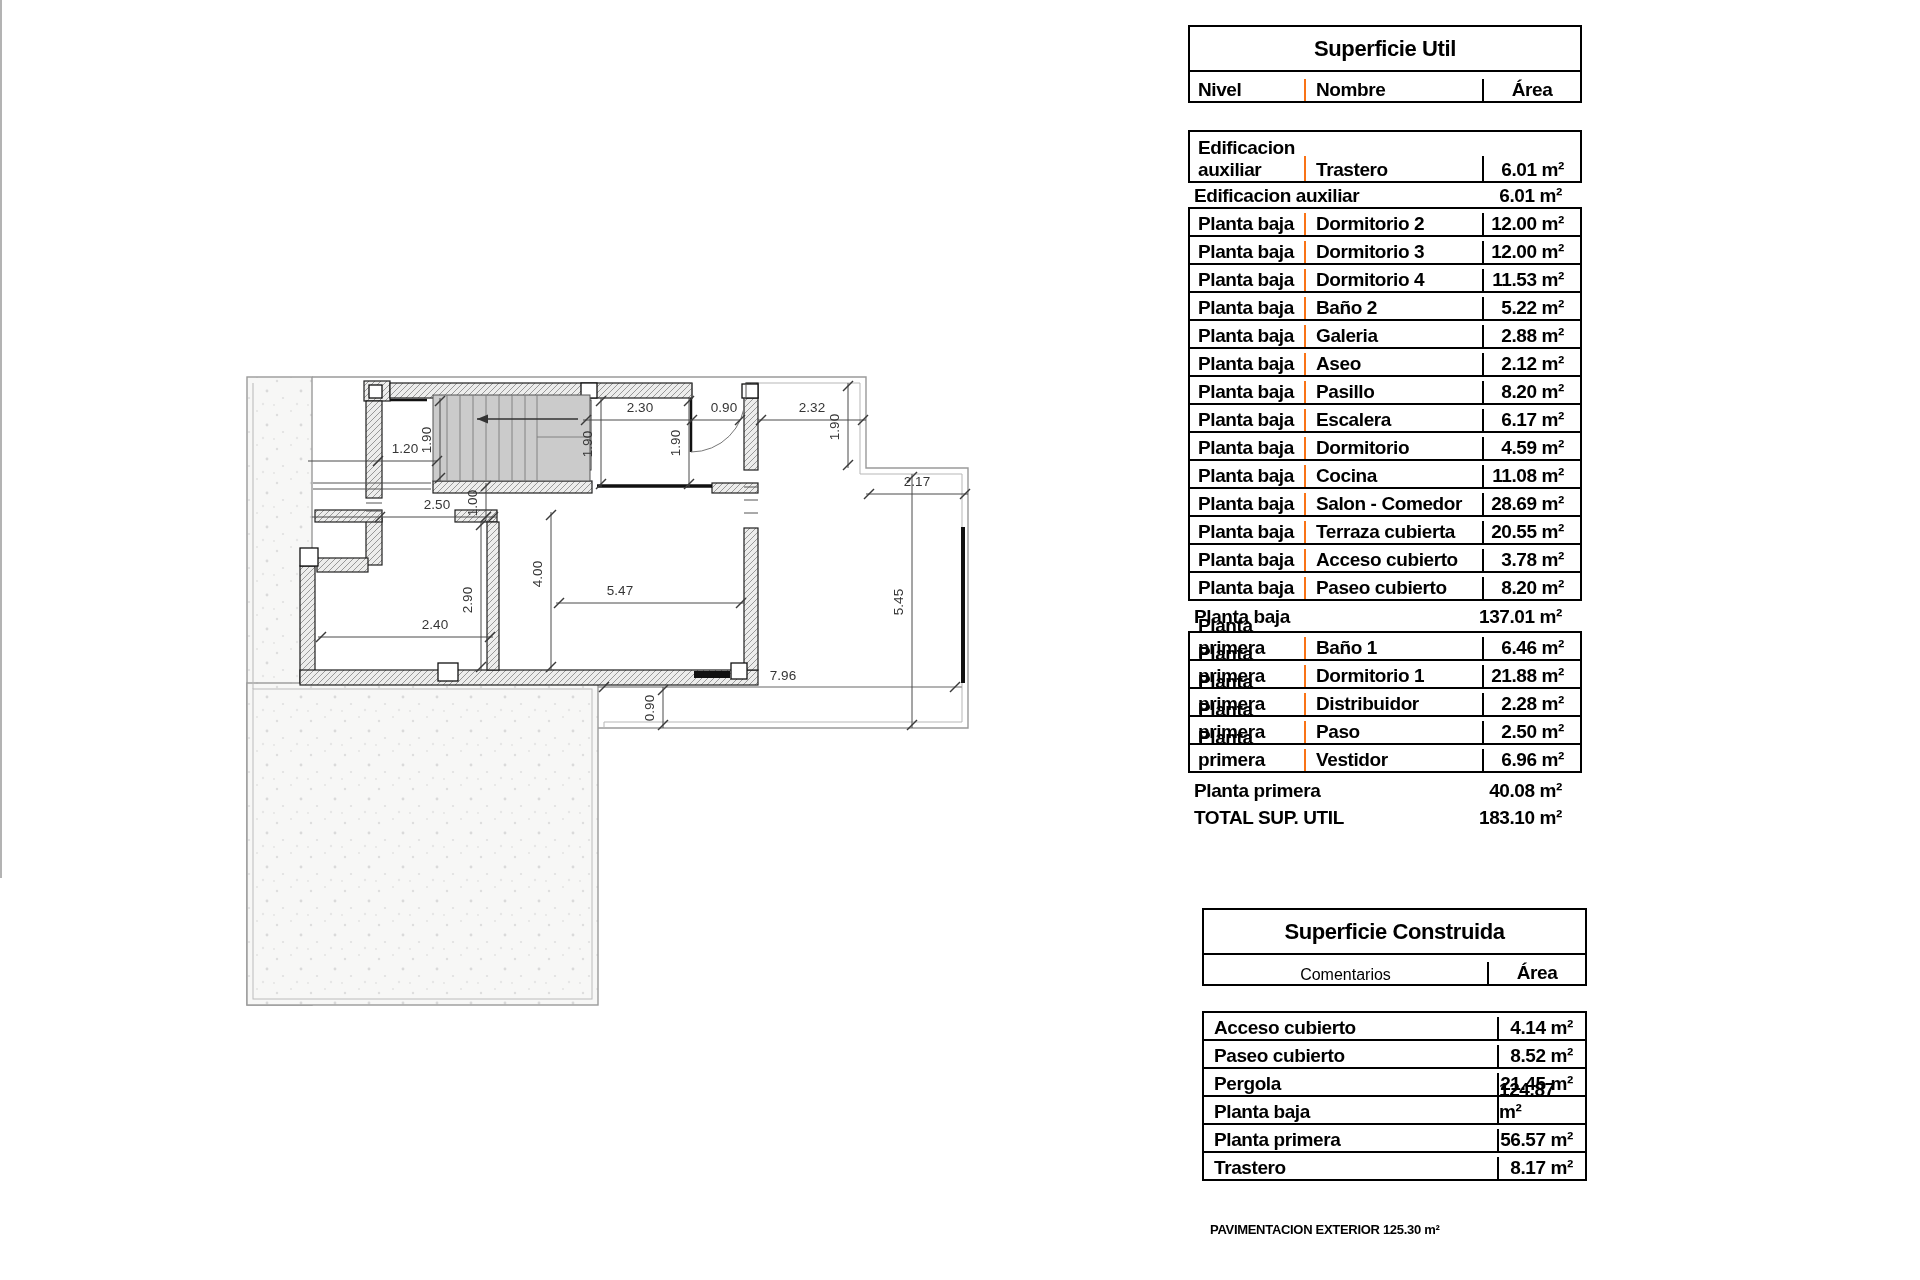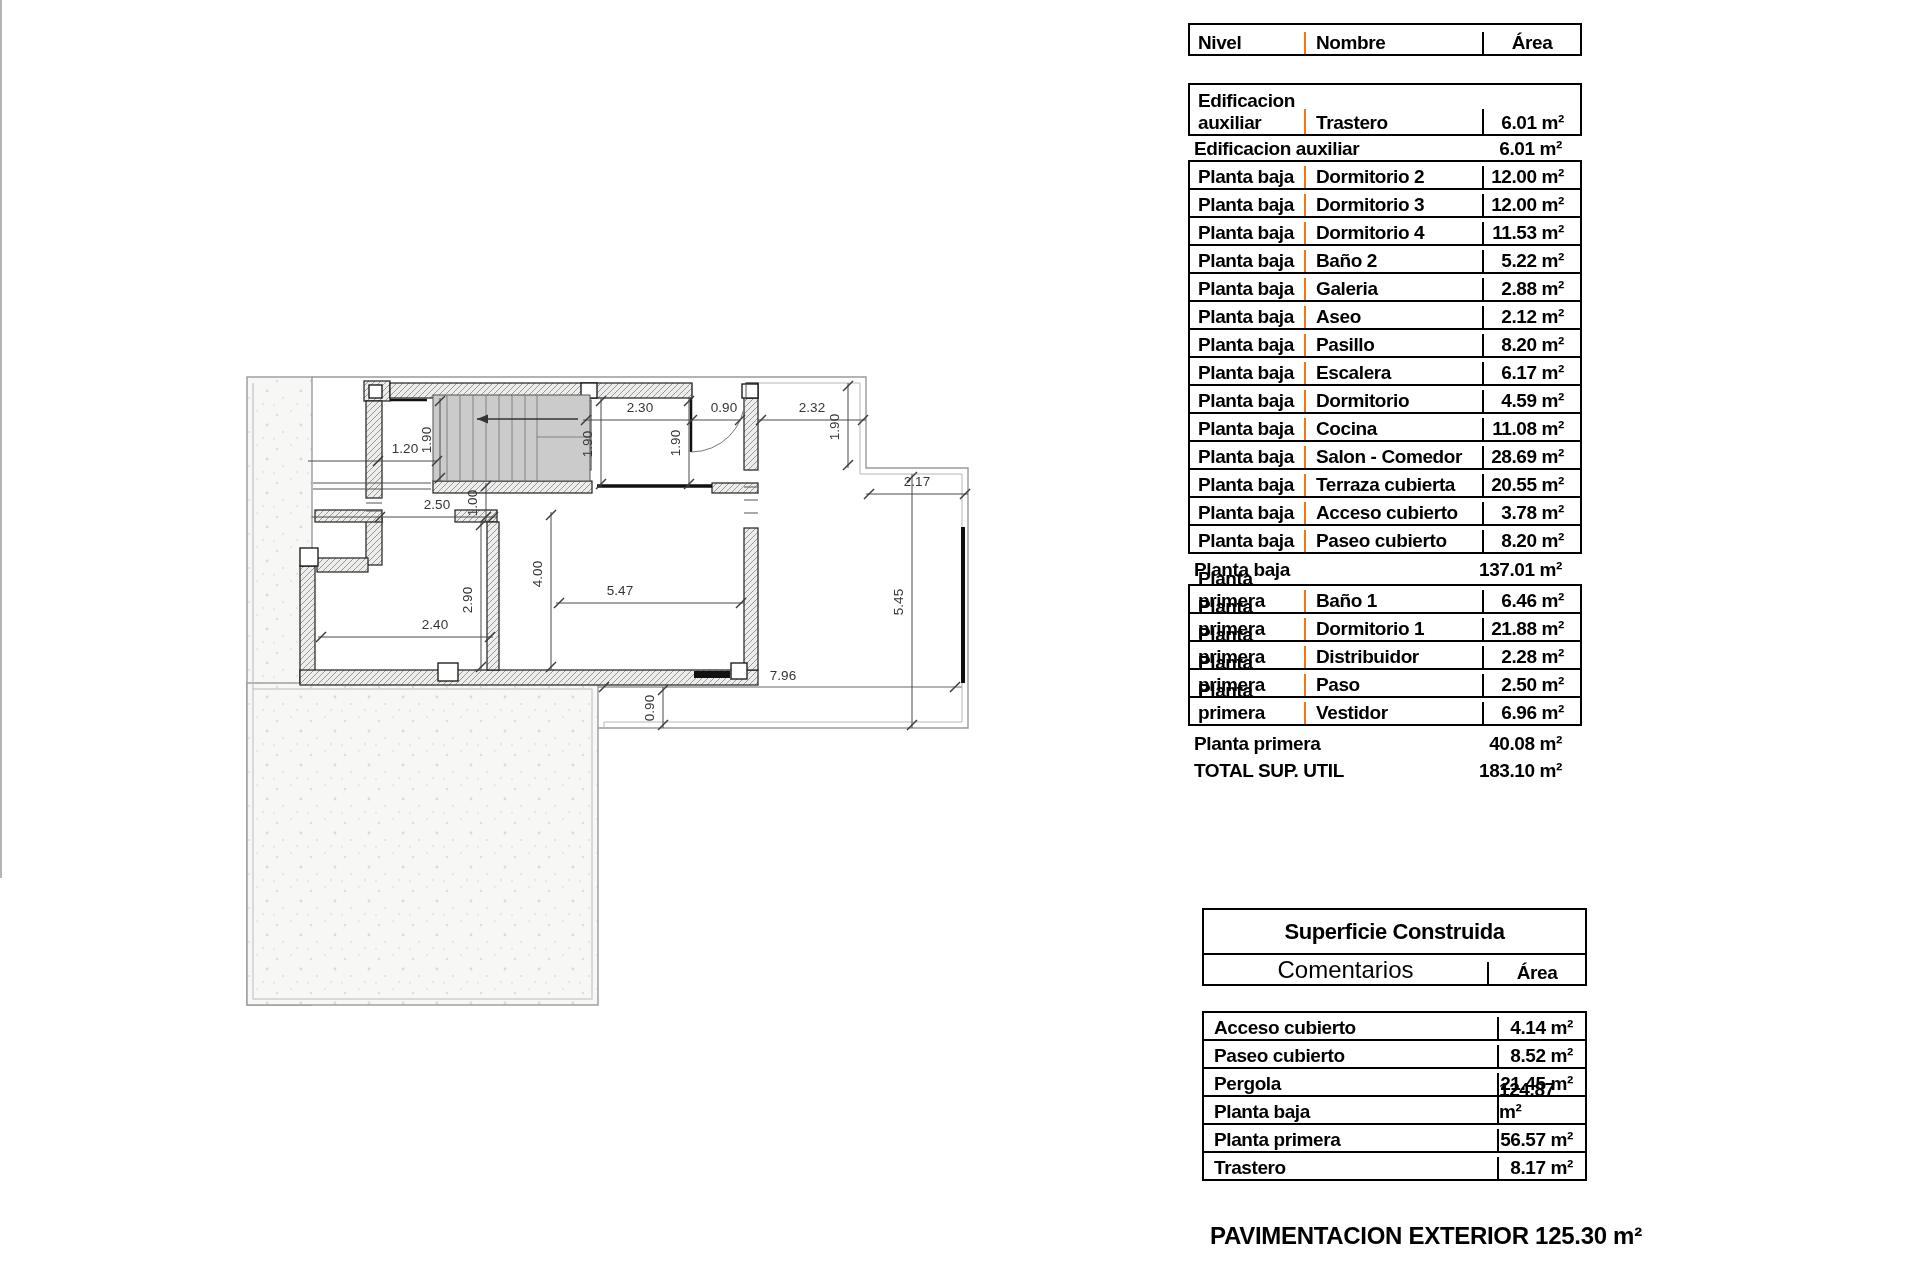--- a/index.html
+++ b/index.html
@@ -24,22 +24,22 @@
   .first .c1{align-items:flex-start;padding-top:3px;line-height:22px;}
   .first .c2,.first .c3{align-items:flex-start;padding-top:3px;}
   .t-sum{display:flex;justify-content:space-between;align-items:center;height:27px;
          padding:0 20px 0 6px;font-weight:700;font-size:19px;letter-spacing:-0.4px;}
   .t-sum.tight{height:26px;}
   .rows{display:block;}
   
   .constr .cc1{width:283px;padding-left:10px;display:flex;align-items:center;}
   .constr .cc2{flex:1;border-left:2px solid #000;display:flex;align-items:center;justify-content:flex-end;padding-right:12px;}
   .constr .cc2.center{justify-content:center;padding-right:0;}
-  .constr .t-head .cc1{justify-content:center;padding-left:0;font-weight:400;font-size:24px;letter-spacing:0;}
-  .pav{position:absolute;left:1210px;top:1222px;font-weight:700;font-size:24px;letter-spacing:-0.3px;}
+  .constr .t-head .cc1{justify-content:center;padding-left:0;font-weight:400;font-size:16px;letter-spacing:0;}
+  .pav{position:absolute;left:1210px;top:1222px;font-weight:700;font-size:13px;letter-spacing:-0.3px;}
 
   
   .plan{position:absolute;left:240px;top:360px;width:760px;height:690px;}
   .wall{fill:url(#ph);stroke:#1f1f1f;stroke-width:1.2;}
   .pil{fill:#ffffff;stroke:#111;stroke-width:1.3;}
   .thin{fill:none;stroke:#9a9a9a;stroke-width:1.4;}
   .thin2{fill:none;stroke:#b7b7b7;stroke-width:1;}
   .dimline{stroke:#4a4a4a;stroke-width:1;fill:none;}
   .tk{stroke:#3a3a3a;stroke-width:1.5;fill:none;}
   .dim{font-family:"Liberation Sans",sans-serif;font-size:13.5px;fill:#353535;}
@@ -216,20 +216,21 @@
       <text class="dim" transform="rotate(-90 839 427)" x="839" y="427" text-anchor="middle">1.90</text>
       <text class="dim" transform="rotate(-90 477 503)" x="477" y="503" text-anchor="middle">1.00</text>
       <text class="dim" transform="rotate(-90 542 574)" x="542" y="574" text-anchor="middle">4.00</text>
       <text class="dim" transform="rotate(-90 472 600)" x="472" y="600" text-anchor="middle">2.90</text>
       <text class="dim" transform="rotate(-90 903 602)" x="903" y="602" text-anchor="middle">5.45</text>
       <text class="dim" transform="rotate(-90 654 708)" x="654" y="708" text-anchor="middle">0.90</text>
     </g>
   </svg>
 
   <div class="tbl util">
+    <div class="t-title">Superficie Util</div>
     <div class="t-row t-head">
       <div class="c1">Nivel</div>
       <div class="c2">Nombre</div>
       <div class="c3 center">Área</div>
     </div>
 
     <div class="t-row first">
       <div class="c1">Edificacion auxiliar</div>
       <div class="c2">Trastero</div>
       <div class="c3">6.01 m²</div>

